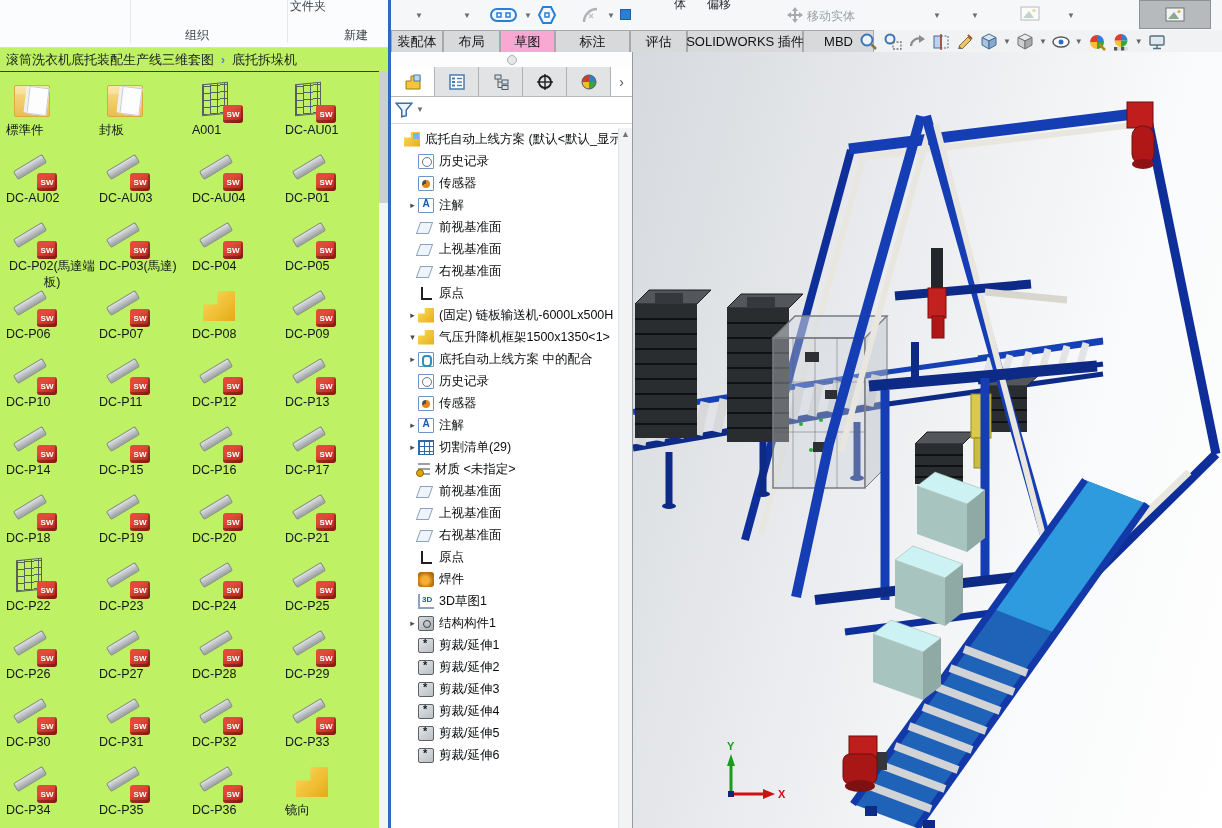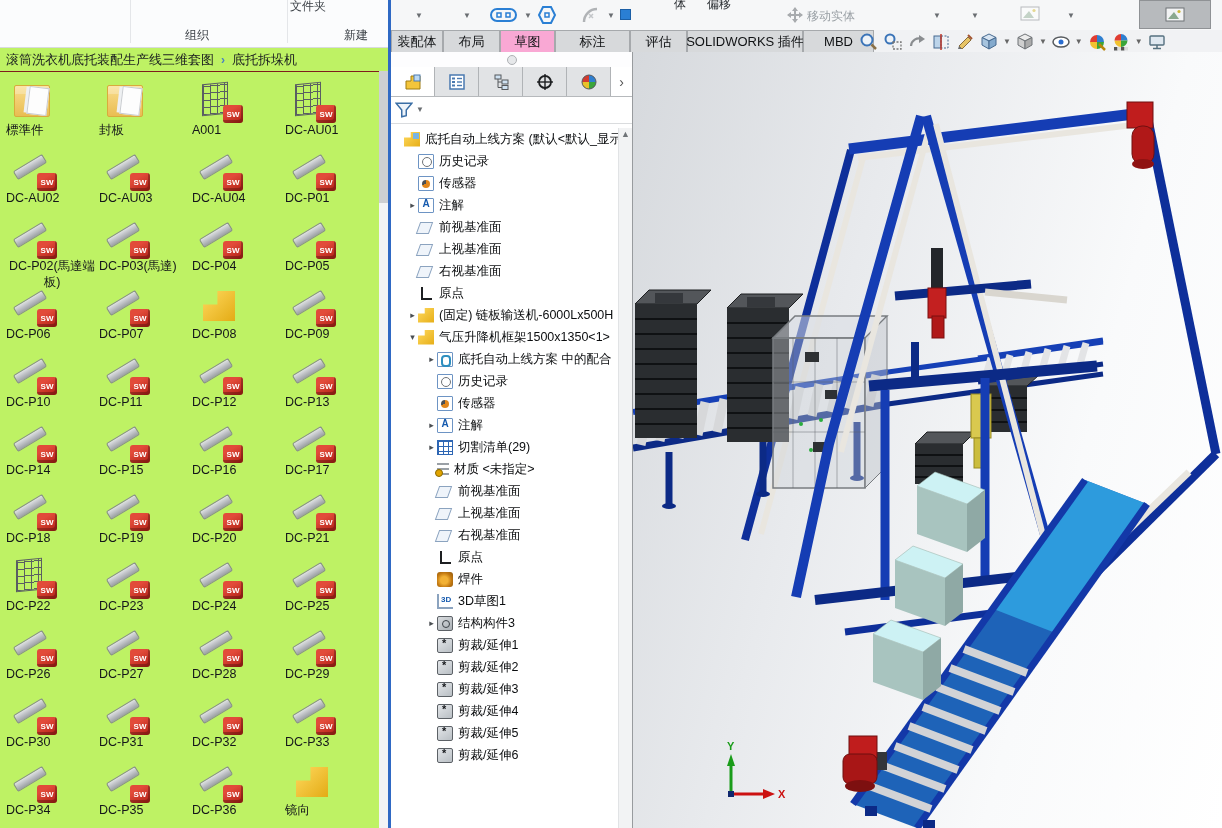--- a/index.html
+++ b/index.html
@@ -77,21 +77,21 @@
   .fm-tab.active{background:#fff}
   .fm-more{flex:1;display:flex;align-items:center;justify-content:center;color:#555;font-size:14px}
   .fm-filter{height:26px;border-bottom:1px solid #dadcde;display:flex;align-items:center;padding-left:4px;gap:3px}
   .fm-tree{position:absolute;left:0;top:76px;right:13px;bottom:0;overflow:hidden}
   .fm-scrollbar{position:absolute;right:0;top:76px;width:13px;bottom:0;background:#f2f3f4;border-left:1px solid #e1e3e5;text-align:center}
   .fm-scroll-up{font-size:9px;color:#707478;line-height:13px}
 
   .trow{height:22px;display:flex;align-items:center;font-size:12.5px;color:#0b0d0f;white-space:nowrap}
   .trow.l0{padding-left:2px}
   .trow.l1{padding-left:16px}
-  .trow.l2{padding-left:35px}
+  .trow.l2{padding-left:16px}
   .arrow{width:11px;flex:none;text-align:center;font-size:9px;color:#4a4e52}
   .arrow.collapsed::before{content:"\25B8"}
   .arrow.expanded::before{content:"\25BE"}
   .tlabel{margin-left:1px}
 
   .tico{width:16px;height:15px;margin-right:4px;position:relative;flex:none;box-sizing:border-box}
   .tico.assembly,.tico.asm-root{background:linear-gradient(135deg,#ffd95e,#e6ae17);
       clip-path:polygon(0 40%,42% 40%,42% 0,100% 0,100% 100%,0 100%)}
   .tico.asm-root::after{content:"";position:absolute;right:1px;top:1px;width:6px;height:6px;background:#79b5e4}
   .tico.history,.tico.sensor,.tico.annotation,.tico.mates{background:#fff;border:1px solid #6d94c4;border-radius:1px}
@@ -686,27 +686,27 @@
           <span class="tico weldment"></span>
           <span class="tlabel">焊件</span>
         </div>
 
         <div class="trow l2">
           <span class="arrow leaf"></span>
           <span class="tico sketch3d"></span>
           <span class="tlabel">3D草图1</span>
         </div>
 
-
-
         <div class="trow l2">
           <span class="arrow collapsed"></span>
           <span class="tico structural"></span>
-          <span class="tlabel">结构构件3</span>
-        </div>
+          <span class="tlabel">结构构件1</span>
+        </div>
+
+
 
         <div class="trow l2">
           <span class="arrow leaf"></span>
           <span class="tico trim"></span>
           <span class="tlabel">剪裁/延伸1</span>
         </div>
 
         <div class="trow l2">
           <span class="arrow leaf"></span>
           <span class="tico trim"></span>

